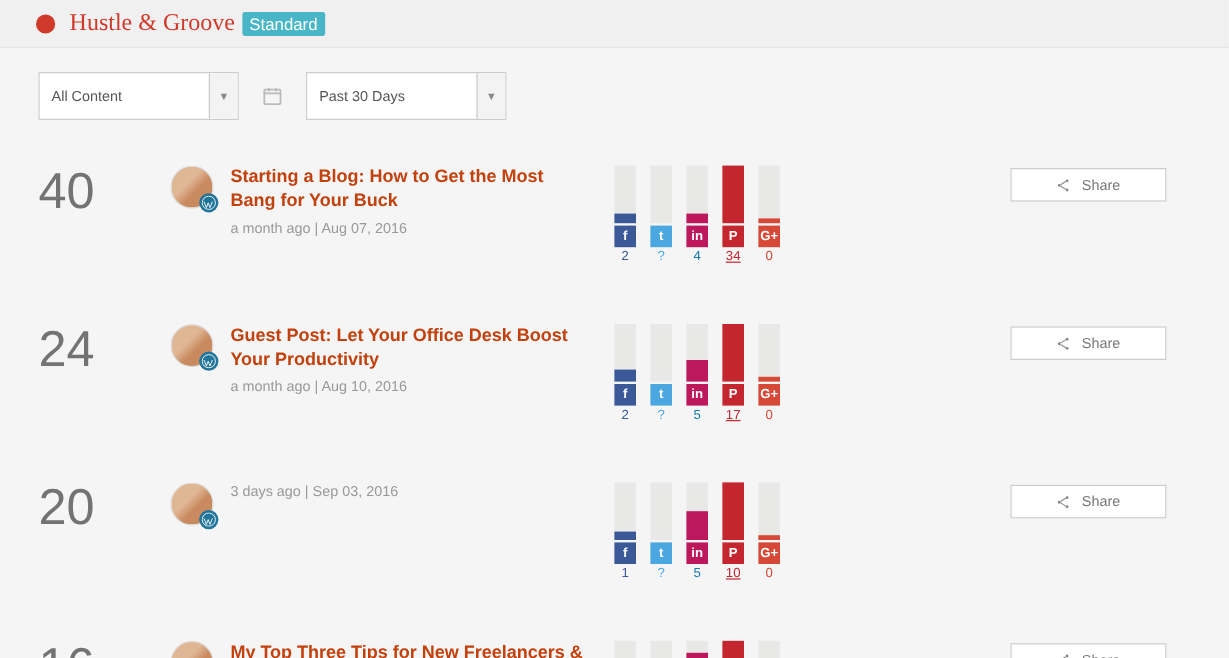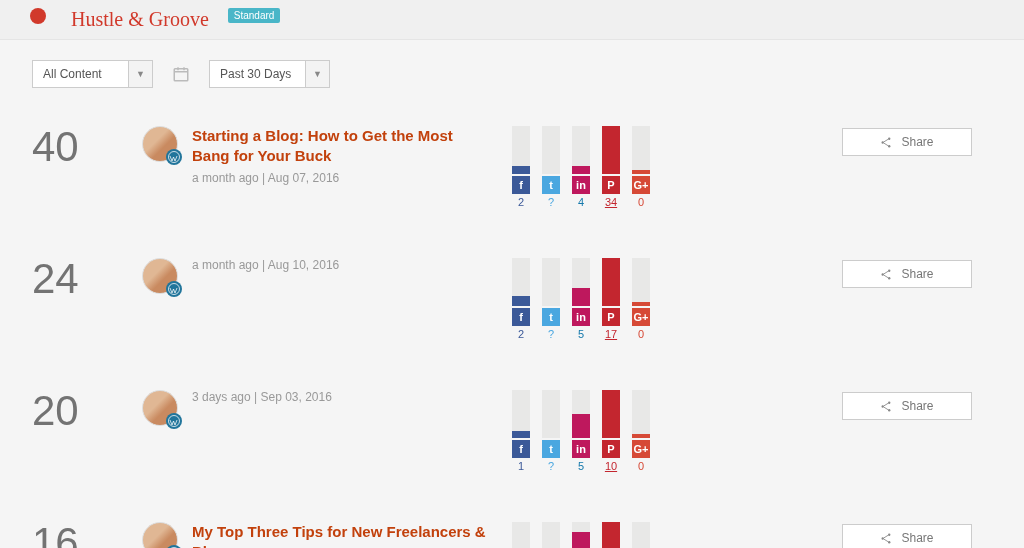--- a/index.html
+++ b/index.html
@@ -6,38 +6,38 @@
   body {
     font-family: -apple-system, BlinkMacSystemFont, "Segoe UI", Arial, sans-serif;
     background: #f5f5f5;
     color: #555;
     font-size: 14px;
   }
   .header-bar {
     background: #f0f0f0;
     padding: 8px 30px;
     display: flex;
-    align-items: flex-start;
-    gap: 19px;
+    align-items: center;
+    gap: 6px;
     border-bottom: 1px solid #e5e5e5;
   }
   .dot {
     width: 16px; height: 16px; border-radius: 50%; background: #d1392b;
   }
   .site-title {
     color: #d1392b;
     font-size: 20px;
     font-weight: 500;
     font-family: Georgia, serif;
     margin-left: 6px;
   }
   .badge {
     background: #49b6c8;
     color: #fff;
-    font-size: 10px;
+    font-size: 14px;
     padding: 2px 6px;
     border-radius: 2px;
   }
   .content-wrap {
     max-width: 960px;
     margin: 0 auto;
     padding: 0 0 20px 0;
   }
   .filters {
     display: flex;
@@ -45,21 +45,22 @@
     padding: 20px 0 18px 0;
     align-items: center;
   }
   .select-box {
     border: 1px solid #ccc;
     background: #fff;
     display: flex;
     align-items: center;
     font-size: 12px;
     color: #555;
-    height: 28px;
+    height: 40px;
+    gap: 46px;
   }
   .select-box .sel-label {
     padding: 0 10px;
     width: 95px;
   }
   .select-box .sel-arrow {
     width: 24px;
     height: 100%;
     border-left: 1px solid #ccc;
     background: #f3f3f3;
@@ -279,20 +280,21 @@
     <div class="avatar-wrap">
       <div class="avatar"></div>
       <div class="wp-badge">
         <svg viewBox="0 0 24 24">
               <circle cx="12" cy="12" r="11" fill="none" stroke="#fff" stroke-width="1.5"></circle>
               <path d="M4 10l4 10 3-8 3 8 4-10M12 6h0" stroke="#fff" stroke-width="1.5" fill="none"></path>
             </svg>
       </div>
     </div>
     <div class="post-meta">
+      <h3>Guest Post: Let Your Office Desk Boost Your Productivity</h3>
       <div class="timestamp">a month ago | Aug 10, 2016</div>
     </div>
     <div class="social-bars">
       <div class="bar-col">
         <div class="bar-track">
           <div class="bar-fill fb" style="height:10px"></div>
         </div>
         <div class="icon-sq fb">f</div>
         <div class="bar-val fb-c">2</div>
       </div>

